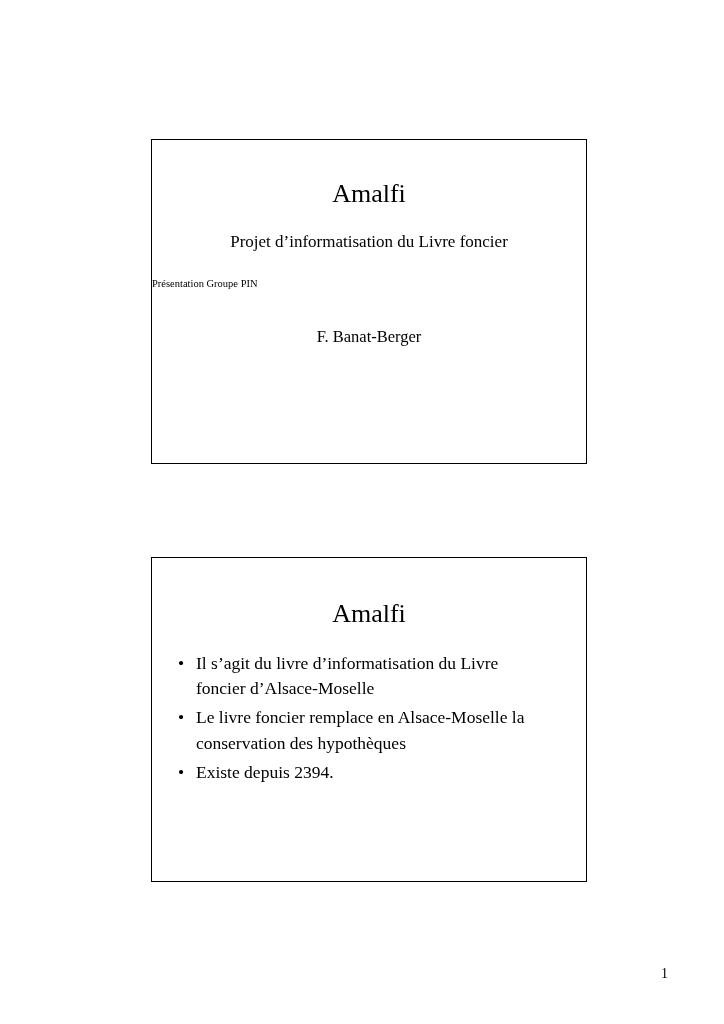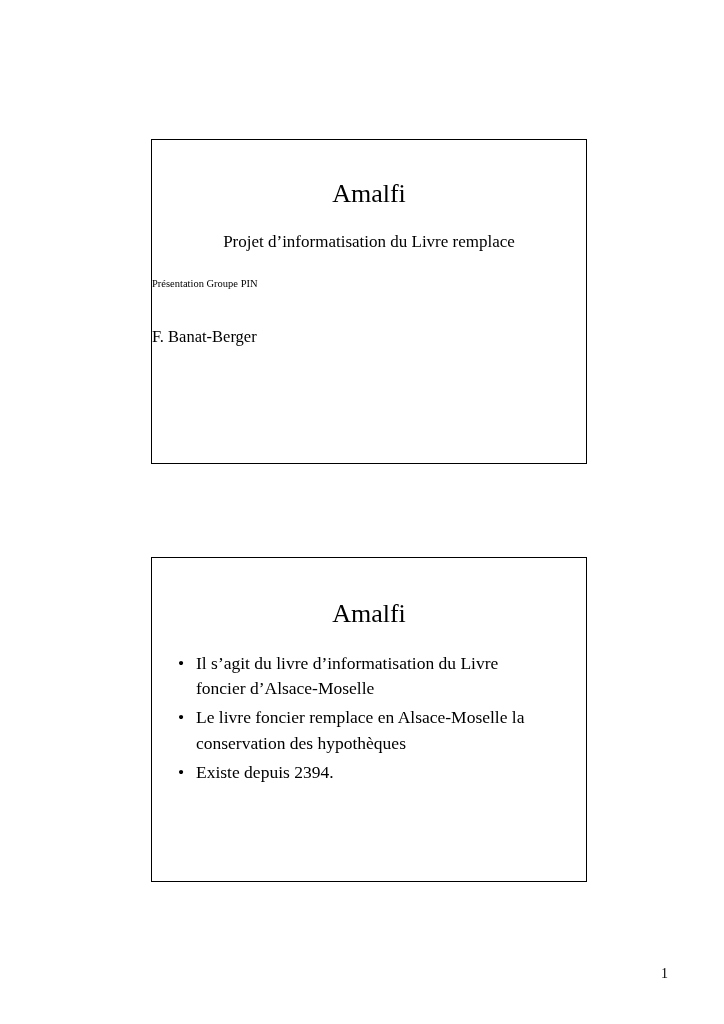--- a/index.html
+++ b/index.html
@@ -54,21 +54,21 @@
     margin-top: 22px;
     padding: 0 30px;
   }
   .s1-meta {
     text-align: left;
     font-size: 10.5px;
     line-height: 1.6;
     margin-top: 22px;
   }
   .s1-author {
-    text-align: left;
+    text-align: center;
     font-size: 16.5px;
     margin-top: 35px;
   }
 
   
   .s2-title {
     text-align: center;
     font-size: 26px;
     margin-top: 42px;
     line-height: 1.1;
@@ -100,21 +100,21 @@
   }
 </style>
 </head>
 <body>
 
 <div class="page">
 
   <div class="slide" id="slide-1">
     <div class="s1-title">Amalfi</div>
     <div class="s1-subtitle">
-      <div>Projet d’informatisation du Livre remplace</div>
+      <div>Projet d’informatisation du Livre foncier</div>
     </div>
     <div class="s1-meta">
       <div>Présentation Groupe PIN</div>
     </div>
     <div class="s1-author">F. Banat-Berger</div>
   </div>
 
   <div class="slide" id="slide-2">
     <div class="s2-title">Amalfi</div>
     <ul class="s2-list">

